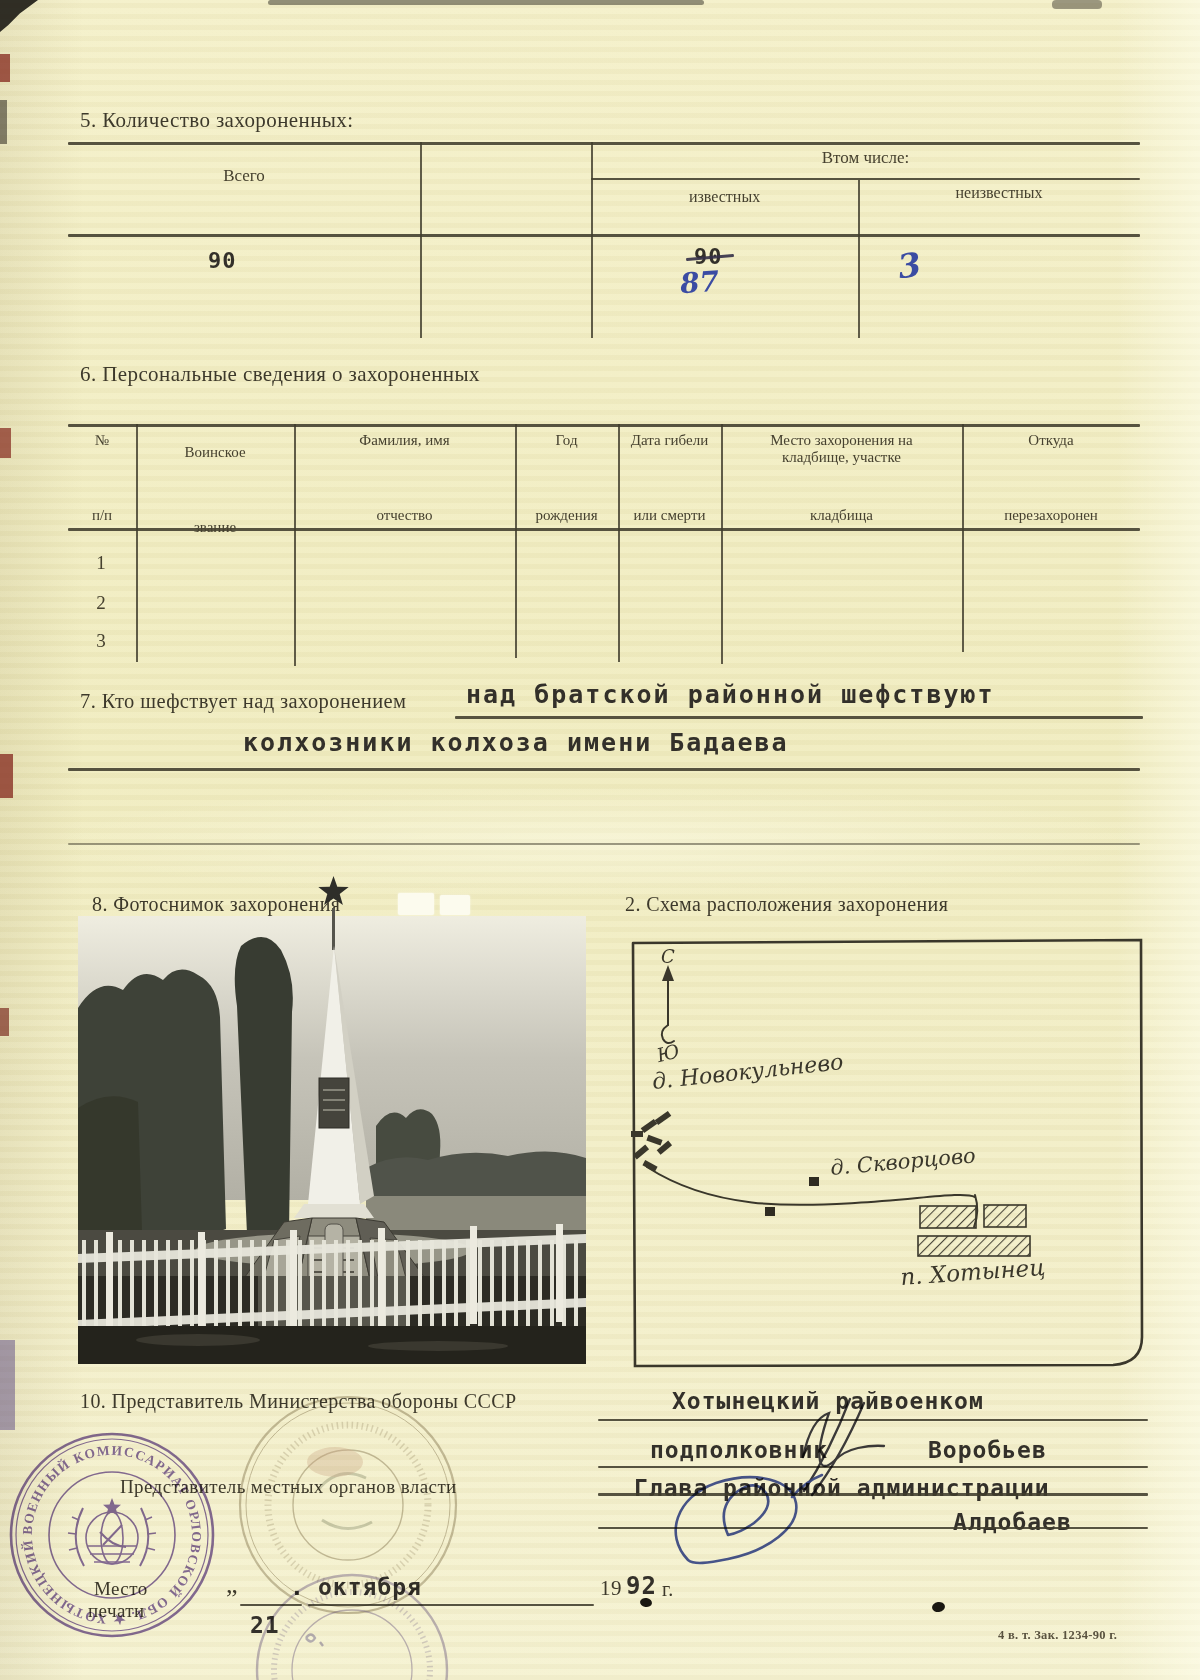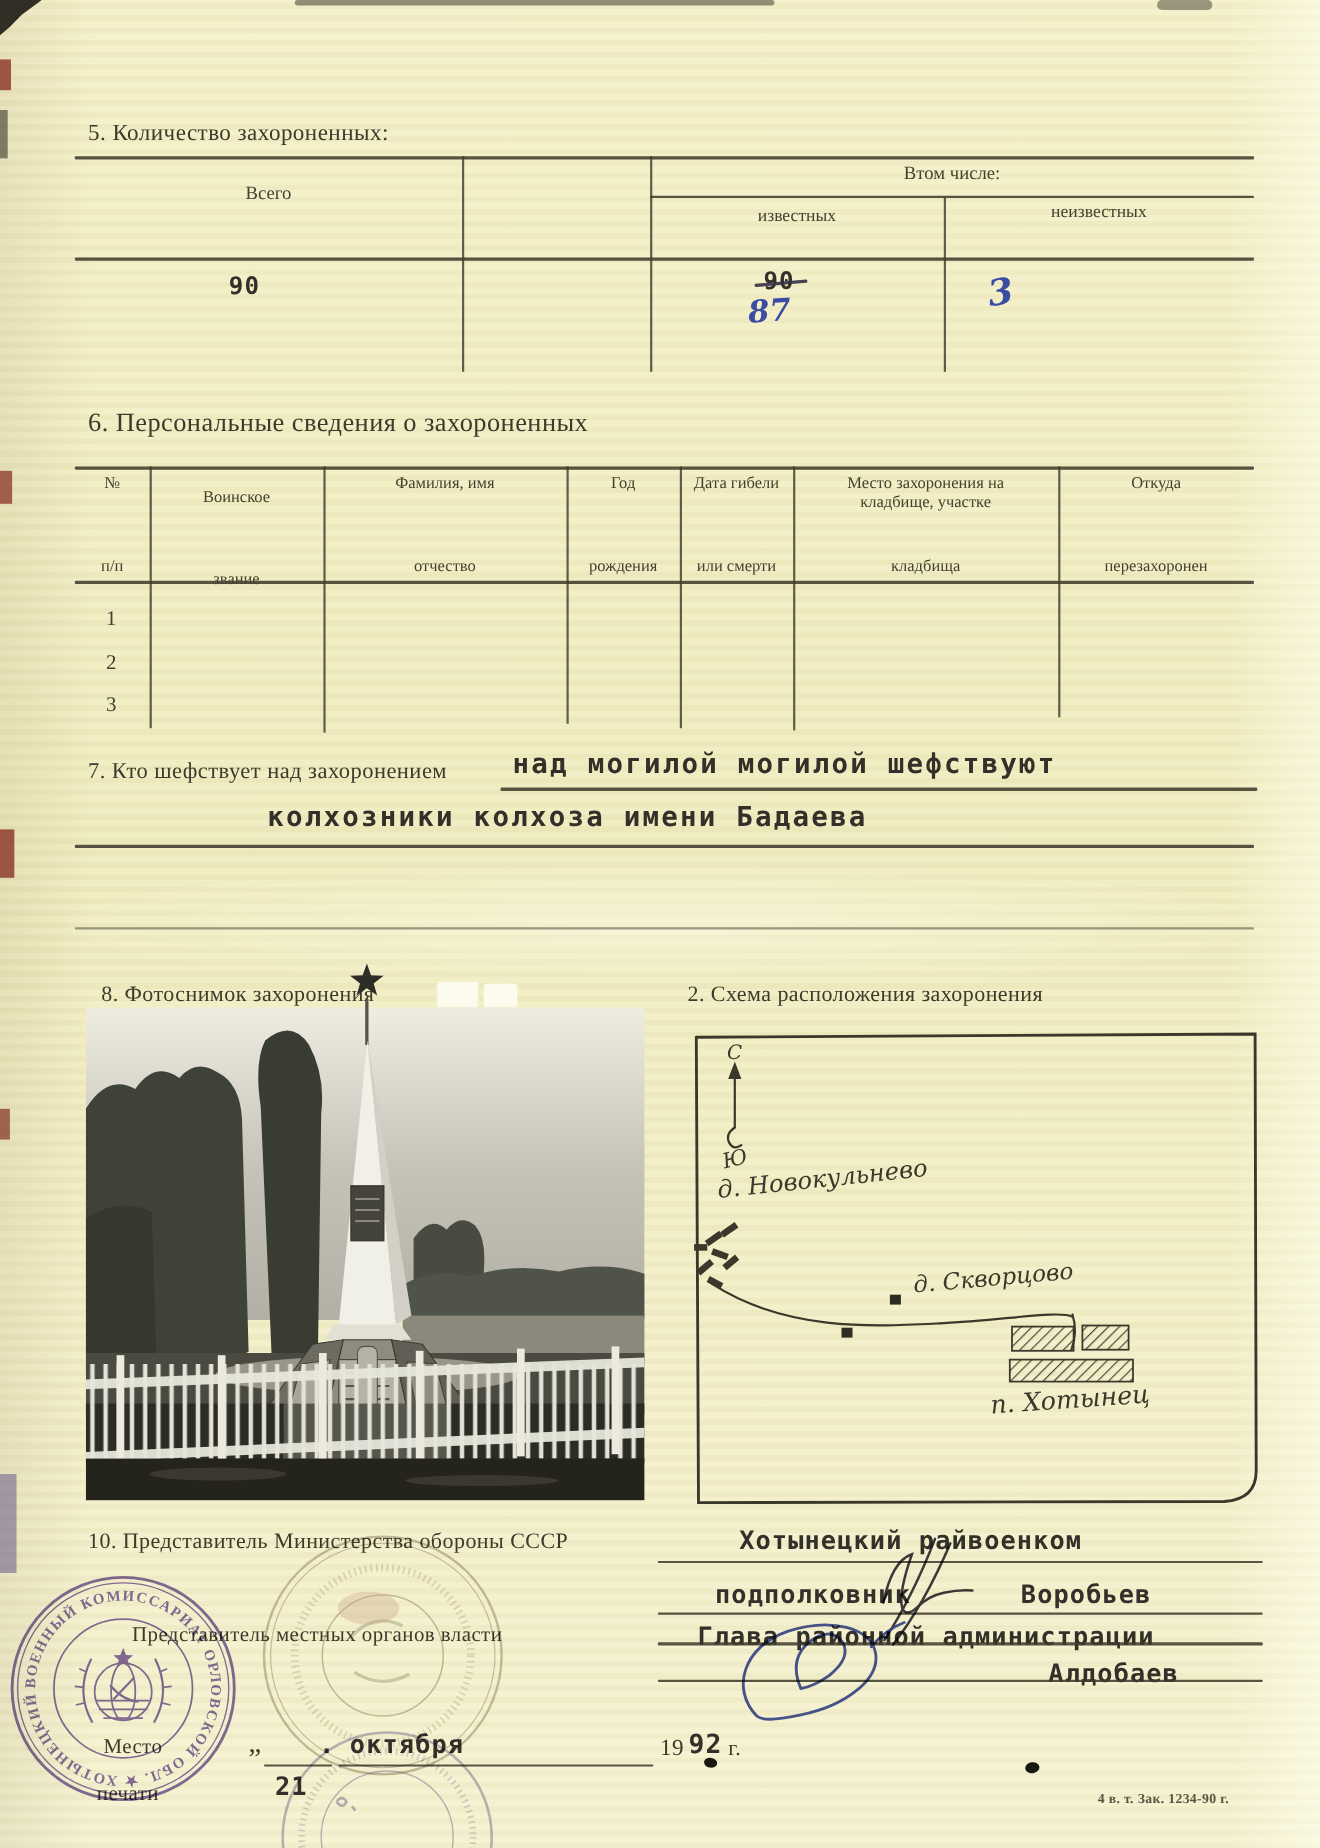--- a/index.html
+++ b/index.html
@@ -50,21 +50,21 @@
   <div class="hdr" style="left:68px;top:166px;width:352px;font-size:17px;">Всего</div>
   <div class="hdr" style="left:591px;top:148px;width:549px;font-size:17px;">Втом числе:</div>
   <div class="hdr" style="left:591px;top:188px;width:267px;font-size:16px;">известных</div>
   <div class="hdr" style="left:858px;top:184px;width:282px;font-size:16px;">неизвестных</div>
   <div class="mono" style="left:208px;top:248px;font-size:22px;">90</div>
   <div class="mono" style="left:694px;top:244px;font-size:22px;">90</div>
   <div class="hl" style="left:686px;top:256px;width:48px;height:3px;background:#343048;transform:rotate(-5deg);opacity:.9;"></div>
   <div class="abs hand blue" style="left:680px;top:266px;font-size:28px;font-weight:bold;transform:rotate(-4deg);">87</div>
   <div class="abs hand blue" style="left:898px;top:246px;font-size:33px;font-weight:bold;transform:rotate(-8deg);">3</div>
 
-  <div class="lbl" style="left:80px;top:372px;font-size:24px;">6. Персональные сведения о захороненных</div>
+  <div class="lbl" style="left:80px;top:362px;font-size:21px;">6. Персональные сведения о захороненных</div>
   <div class="hl" style="left:68px;top:424px;width:1072px;height:3px;"></div>
   <div class="hl" style="left:68px;top:528px;width:1072px;height:2.5px;"></div>
   <div class="vl" style="left:136px;top:424px;height:238px;"></div>
   <div class="vl" style="left:294px;top:424px;height:242px;"></div>
   <div class="vl" style="left:515px;top:424px;height:234px;"></div>
   <div class="vl" style="left:618px;top:424px;height:238px;"></div>
   <div class="vl" style="left:721px;top:424px;height:240px;"></div>
   <div class="vl" style="left:962px;top:424px;height:228px;"></div>
 
   <div class="cell" style="left:70px;top:432px;width:64px;">
@@ -94,21 +94,21 @@
   <div class="cell" style="left:964px;top:432px;width:174px;">
     <span>Откуда</span>
       <span>перезахоронен</span>
   </div>
 
   <div class="hdr" style="left:86px;top:552px;width:30px;font-size:19px;">1</div>
   <div class="hdr" style="left:86px;top:592px;width:30px;font-size:19px;">2</div>
   <div class="hdr" style="left:86px;top:630px;width:30px;font-size:19px;">3</div>
 
   <div class="lbl" style="left:80px;top:690px;font-size:20.5px;">7. Кто шефствует над захоронением</div>
-  <div class="mono" style="left:466px;top:680px;font-size:25px;letter-spacing:2px;">над могилой могилой шефствуют</div>
+  <div class="mono" style="left:466px;top:680px;font-size:25px;letter-spacing:2px;">над братской районной шефствуют</div>
   <div class="hl" style="left:455px;top:716px;width:688px;height:2.5px;"></div>
   <div class="mono" style="left:243px;top:728px;font-size:25px;letter-spacing:2px;">колхозники колхоза имени Бадаева</div>
   <div class="hl" style="left:68px;top:768px;width:1072px;height:3px;"></div>
   <div class="hl" style="left:68px;top:843px;width:1072px;height:2px;opacity:.5;"></div>
 
   <div class="lbl" style="left:92px;top:893px;font-size:20px;">8. Фотоснимок захоронения</div>
   <div class="whiteout" style="left:398px;top:893px;width:36px;height:22px;"></div>
   <div class="whiteout" style="left:440px;top:895px;width:30px;height:20px;"></div>
 
   <svg class="abs" style="left:78px;top:868px;" width="508" height="496" viewBox="0 0 508 496">
@@ -247,21 +247,21 @@
       <path d="M304,18 q-24,56 -52,92"></path>
     </g>
     <g fill="none" stroke="#3a4aa0" stroke-width="2.6" stroke-linecap="round" opacity=".92">
       <path d="M128,175 C104,150 116,112 156,98 C196,85 232,95 236,118 C240,142 208,166 168,174 C148,178 134,180 128,175"></path>
       <path d="M168,150 q-12,-28 10,-44 q18,-12 28,2 q8,14 -12,30 q-14,10 -26,12"></path>
       <path d="M232,112 q14,-16 30,-22"></path>
     </g>
   </svg>
 
   <div class="lbl" style="left:94px;top:1578px;font-size:19px;">Место</div>
-  <div class="lbl" style="left:88px;top:1600px;font-size:19px;margin-top:20px;">печати</div>
+  <div class="lbl" style="left:88px;top:1600px;font-size:19px;">печати</div>
 
   <div class="lbl" style="left:226px;top:1570px;font-size:26px;">„</div>
   <div class="mono" style="left:250px;top:1574px;font-size:23px;margin-top:38px;">21</div>
   <div class="mono" style="left:290px;top:1574px;font-size:23px;">.</div>
   <div class="hl" style="left:240px;top:1604px;width:62px;height:2px;"></div>
   <div class="mono" style="left:318px;top:1574px;font-size:23px;">октября</div>
   <div class="hl" style="left:308px;top:1604px;width:286px;height:2px;"></div>
   <div class="lbl" style="left:600px;top:1576px;font-size:21px;">19</div>
   <div class="mono" style="left:626px;top:1572px;font-size:24px;">92</div>
   <div class="lbl" style="left:662px;top:1578px;font-size:20px;">г.</div>

